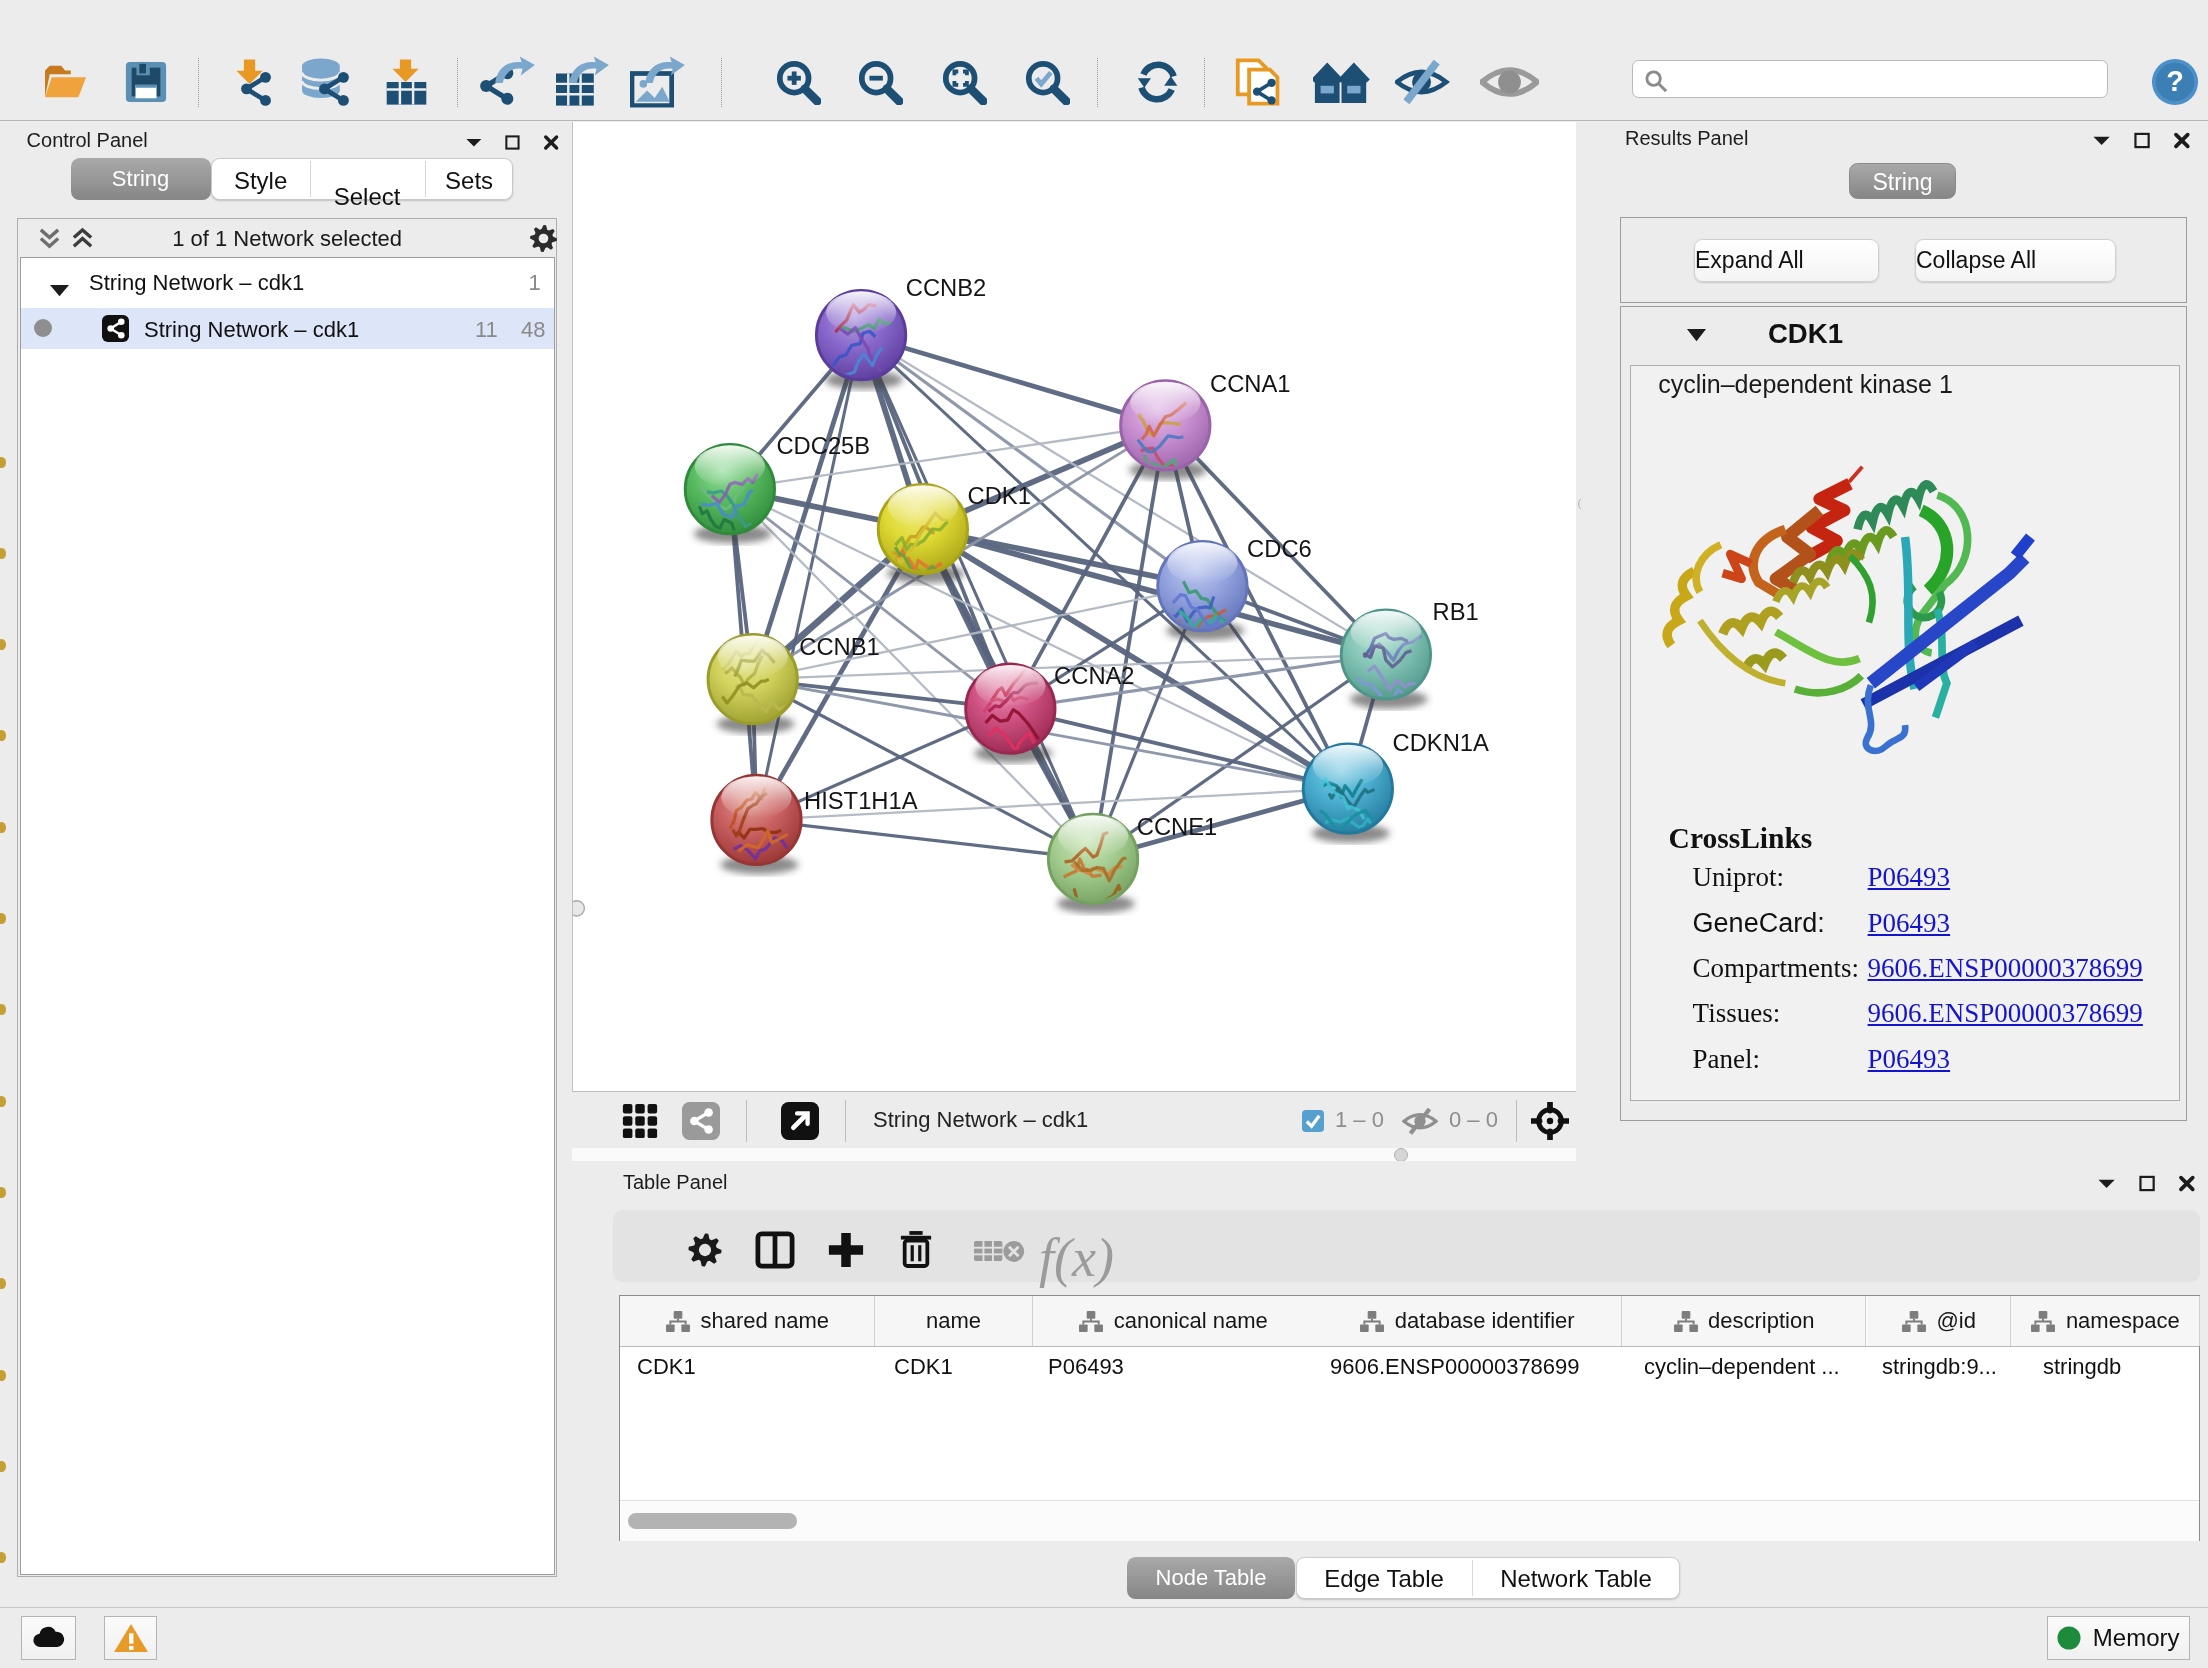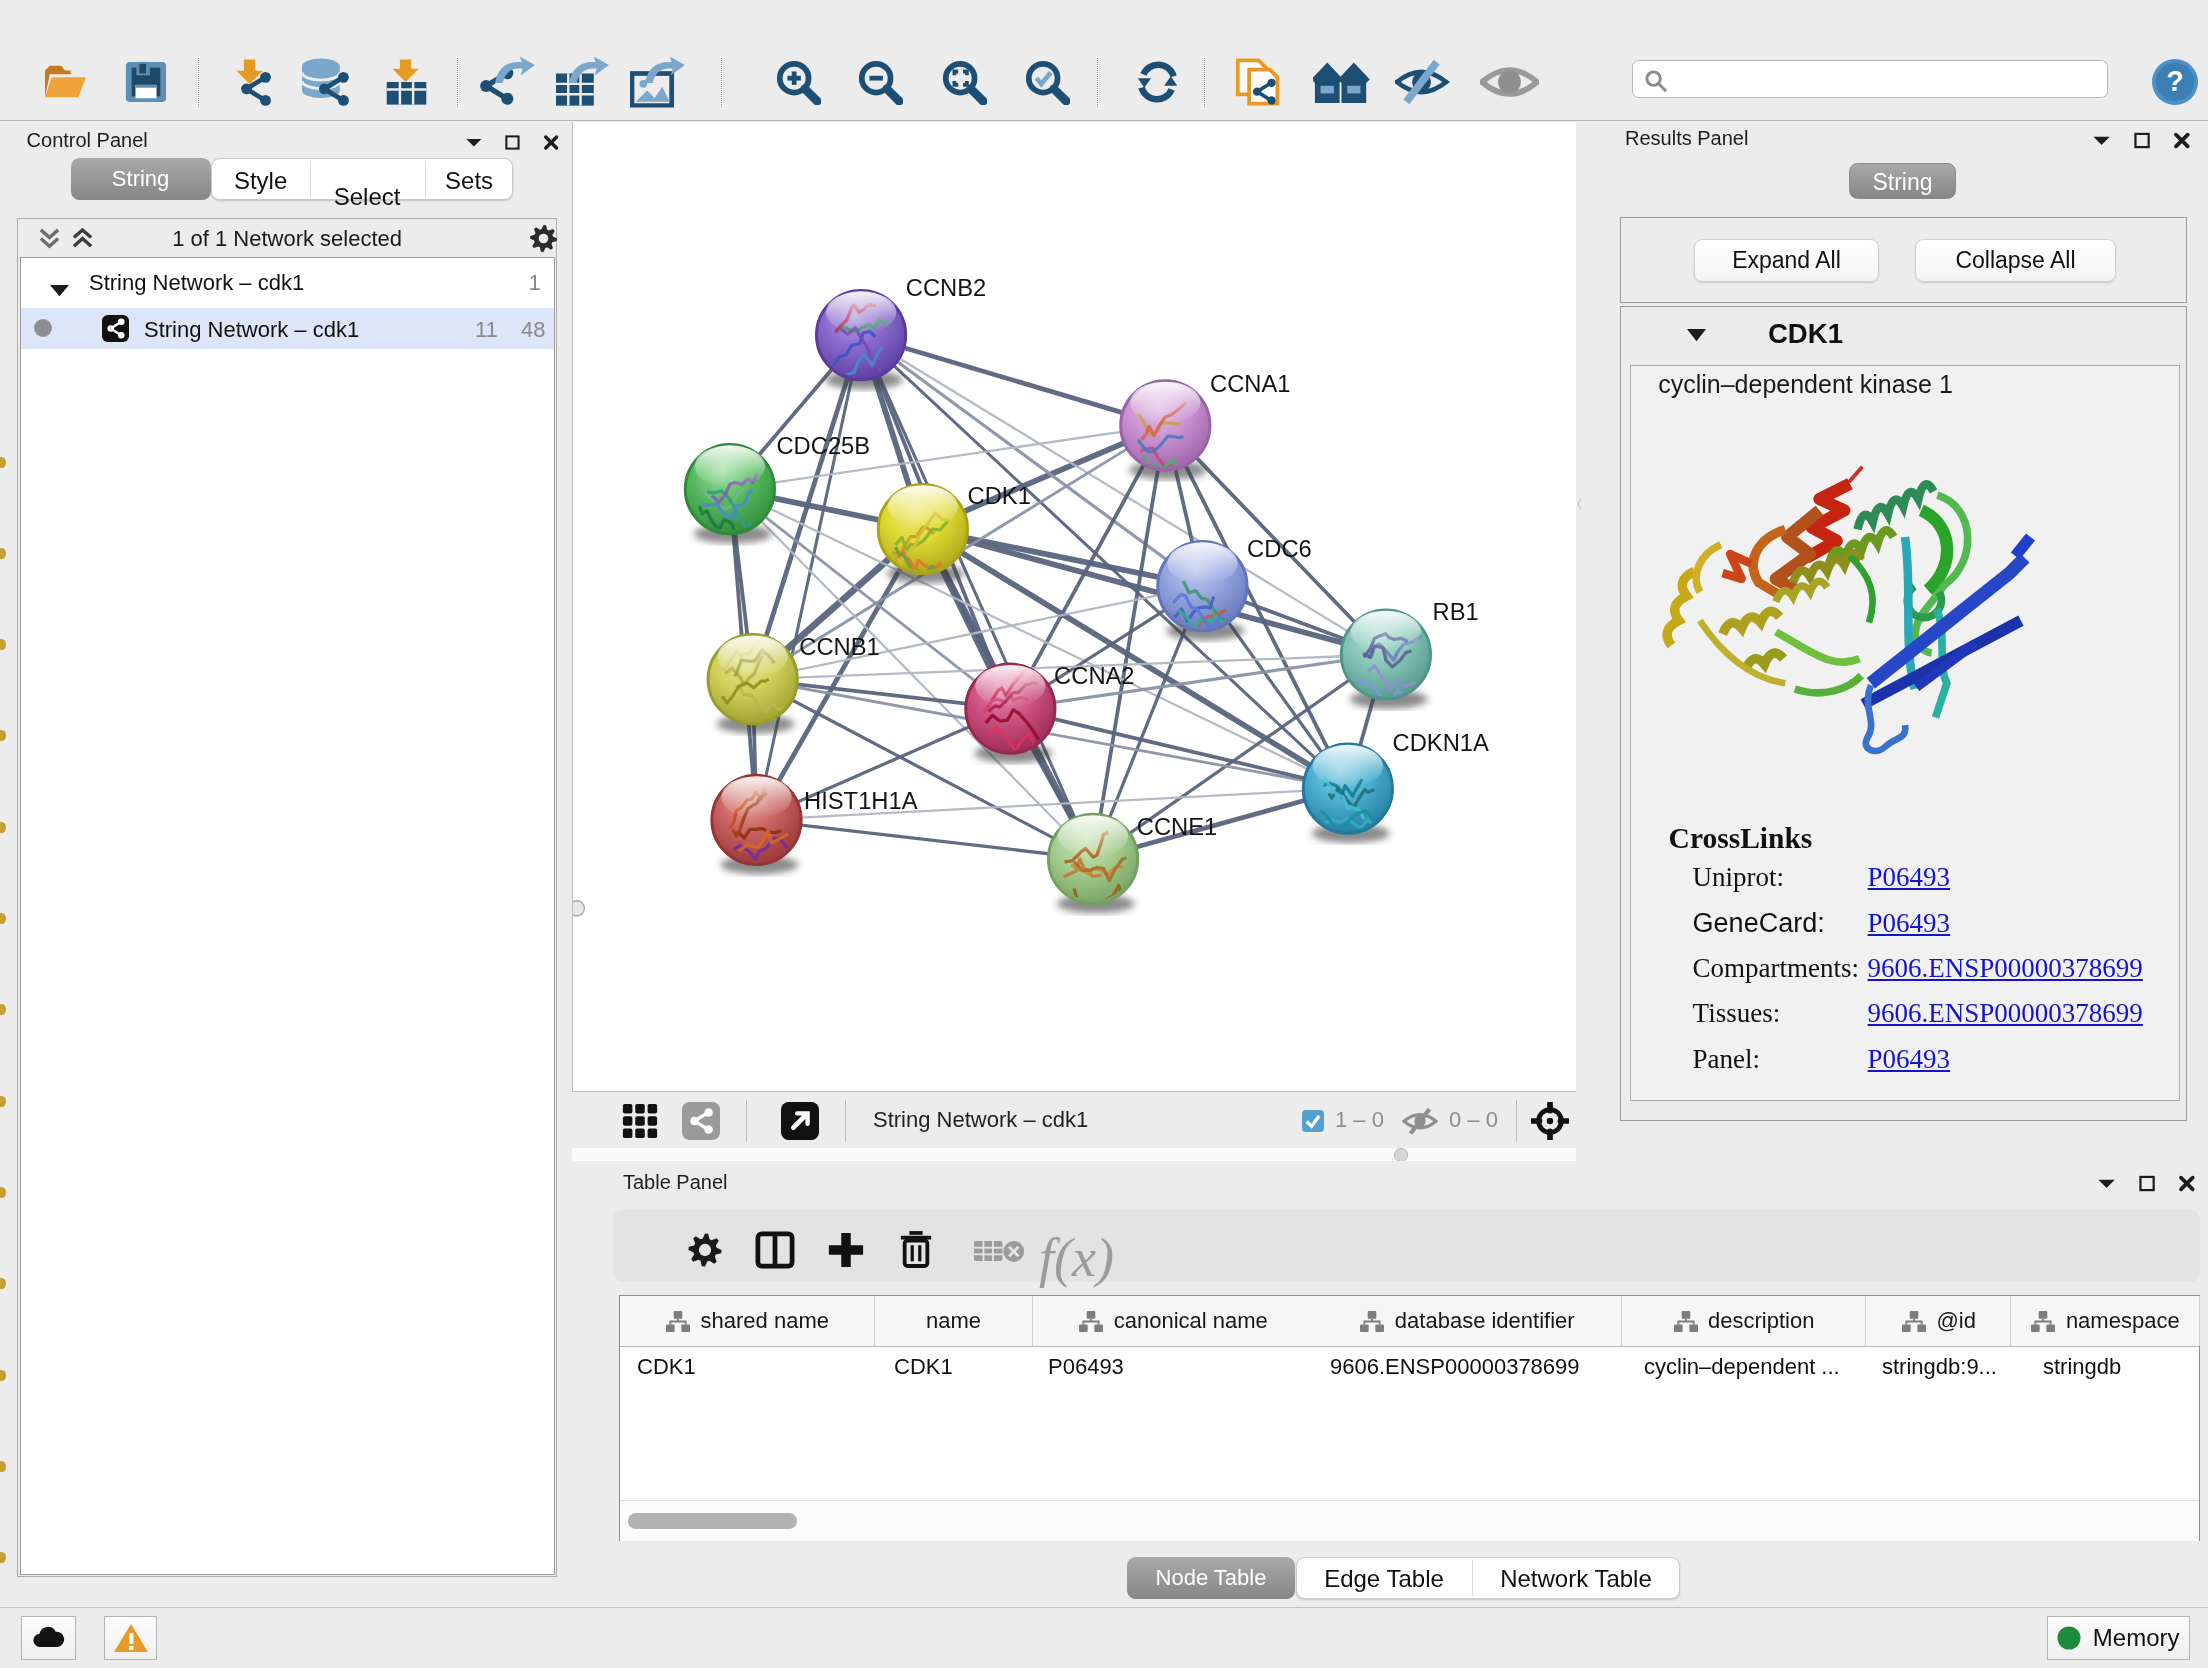--- a/index.html
+++ b/index.html
@@ -25,21 +25,21 @@
 #cpbox{left:9.5px;top:97px;width:540px;height:1359px;border:1px solid #aeaeae;background:#ececec}
 #cptree{position:absolute;left:1.9px;top:38px;width:535px;height:1318px;background:#fff;border:1px solid #9d9d9d}
 .num{color:#8a8a8a}
 
 #canvas{left:572px;top:122px;width:1004px;height:969px;background:#fff;border-left:1px solid #c0c0c0}
 #netbar{left:572px;top:1091px;width:1004px;height:57px;background:#ececec;border-top:1px solid #bdbdbd}
 #netwhite{left:572px;top:1148px;width:1004px;height:13.3px;background:#fafafa}
 
 #rpanel{left:1581px;top:121px;width:628px;height:1041px;background:#ececec}
 .rbox{position:absolute;border:1px solid #9c9c9c;background:#ececec}
-.btn{position:absolute;background:linear-gradient(#ffffff,#f4f4f4);border:1px solid #cfcfcf;border-radius:8.6px;box-shadow:0 1px 1.9px rgba(0,0,0,.15);font-size:23px;color:#111;text-align:center}
+.btn{position:absolute;background:linear-gradient(#ffffff,#f4f4f4);border:1px solid #cfcfcf;border-radius:8.6px;box-shadow:0 1px 1.9px rgba(0,0,0,.15);font-size:23px;color:#111;text-align:left}
 
 #tpanel{left:568px;top:1161px;width:1641px;height:446px;background:#ececec}
 #ttool{position:absolute;left:45px;top:49px;width:1587px;height:72px;background:#e3e3e3;border-radius:9.5px}
 #ttable{position:absolute;left:51px;top:134px;width:1581px;height:246px;background:#fff;border:1px solid #8c8c8c}
 .th{position:absolute;top:0;height:50px;background:#f6f6f6;border-right:1px solid #cfcfcf;display:flex;align-items:center;justify-content:center;gap:9.5px;font-size:22px;color:#161616}
 .td{position:absolute;top:51px;height:40px;font-size:22px;color:#111;display:flex;align-items:center}
 
 .btabw{position:absolute;background:#fff;border:1px solid #cbcbcb;border-radius:8.6px;box-shadow:0 1px 1.9px rgba(0,0,0,.18)}
 
 #statusbar{left:0;top:1607px;width:2208px;height:61px;background:#ececec;border-top:1px solid #c6c6c6}

